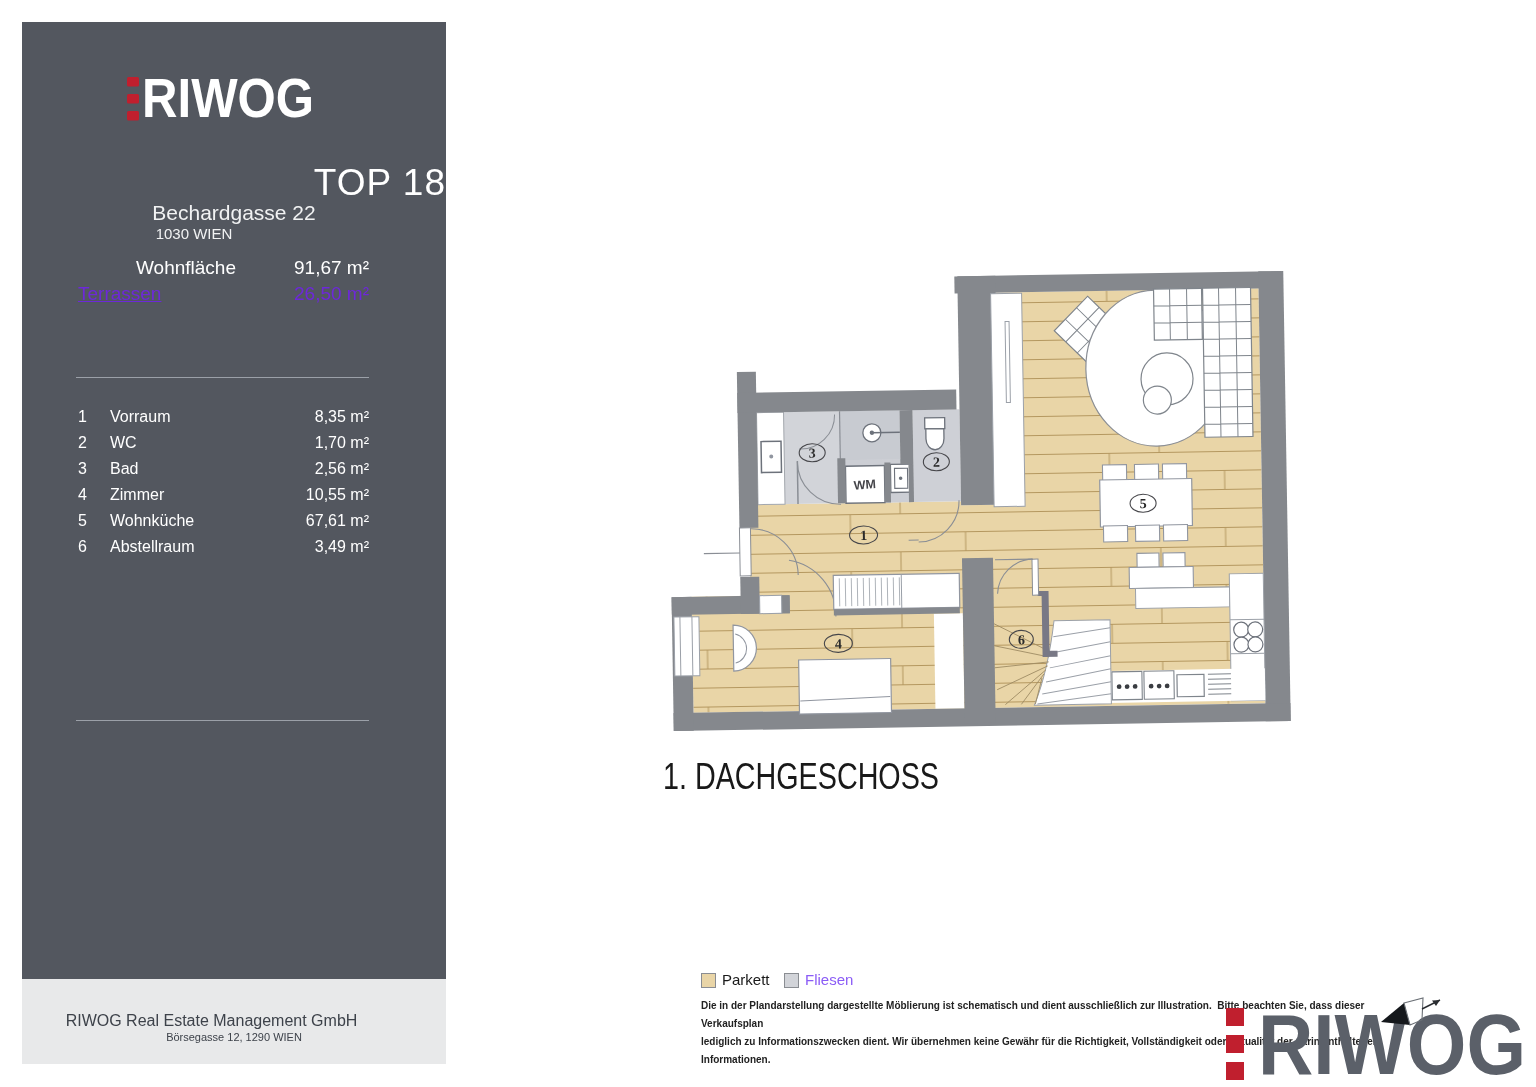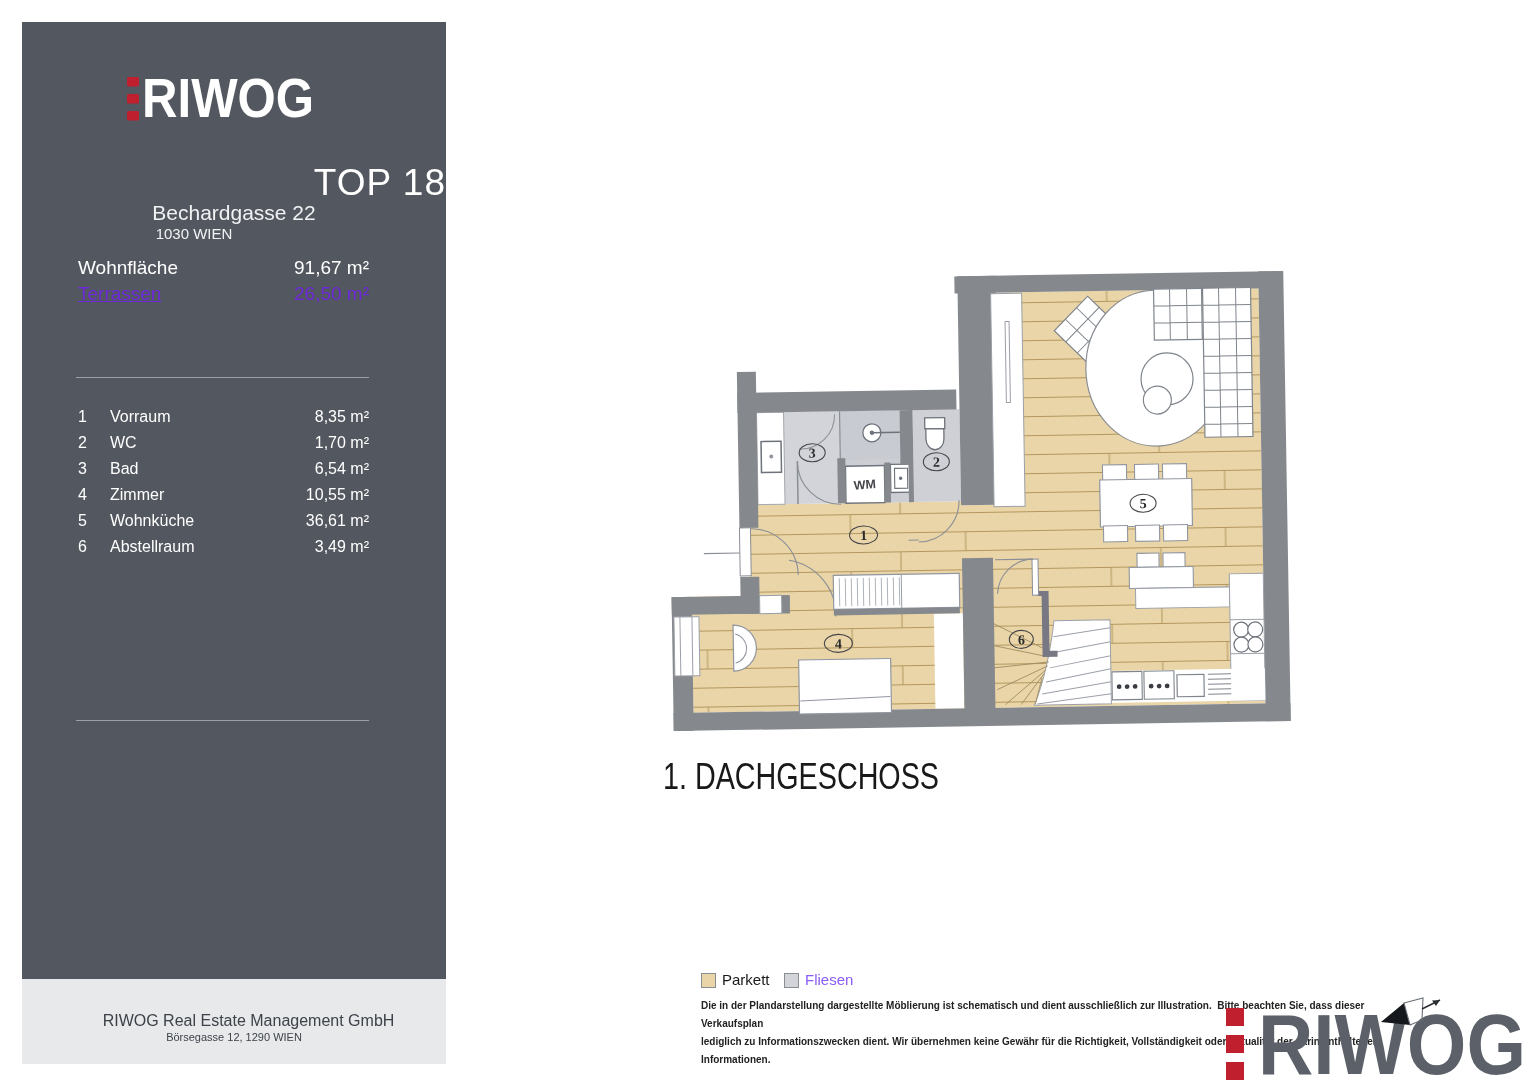--- a/index.html
+++ b/index.html
@@ -21,38 +21,38 @@
   <text x="16" y="41" font-family="Liberation Sans, sans-serif" font-size="56" font-weight="bold" fill="#ffffff" textLength="172" lengthAdjust="spacingAndGlyphs">RIWOG</text>
 </svg>
 </div>
 
 <div class="abs" style="left:22px;top:162px;width:424px;text-align:right;color:#fff;font-size:37px;letter-spacing:1px;">TOP 18</div>
 
 <div class="abs" style="left:22px;top:201px;width:424px;text-align:center;color:#f1f2f3;font-size:21px;">Bechardgasse 22</div>
 
 <div class="abs" style="left:22px;top:225px;width:344px;text-align:center;color:#f1f2f3;font-size:15px;">1030 WIEN</div>
 
-<div class="abs" style="left:78px;top:257px;width:291px;color:#fff;font-size:19px;">Wohnfläche<span style="float:right">91,67 m²</span></div>
+<div class="abs" style="left:78px;top:257px;width:291px;color:#fff;font-size:19px;text-align:center;">Wohnfläche<span style="float:right">91,67 m²</span></div>
 
 <div class="abs" style="left:78px;top:283px;width:291px;color:#6d28d9;font-size:19px;text-decoration:underline;">Terrassen<span style="float:right">26,50 m²</span></div>
 
 <div class="abs" style="left:76px;top:377px;width:293px;height:1px;background:#9ba0a8;"></div>
 
 <div class="abs" style="left:78px;top:404px;width:291px;color:#fff;font-size:16px;line-height:26px;">
   <div><span style="display:inline-block;width:32px;">1</span>Vorraum<span style="float:right">8,35 m²</span></div>
   <div><span style="display:inline-block;width:32px;">2</span>WC<span style="float:right">1,70 m²</span></div>
-  <div><span style="display:inline-block;width:32px;">3</span>Bad<span style="float:right">6,54 m²</span></div>
+  <div><span style="display:inline-block;width:32px;">3</span>Bad<span style="float:right">2,56 m²</span></div>
   <div><span style="display:inline-block;width:32px;">4</span>Zimmer<span style="float:right">10,55 m²</span></div>
-  <div><span style="display:inline-block;width:32px;">5</span>Wohnküche<span style="float:right">36,61 m²</span></div>
+  <div><span style="display:inline-block;width:32px;">5</span>Wohnküche<span style="float:right">67,61 m²</span></div>
   <div><span style="display:inline-block;width:32px;">6</span>Abstellraum<span style="float:right">3,49 m²</span></div>
 </div>
 
 <div class="abs" style="left:76px;top:720px;width:293px;height:1px;background:#9ba0a8;"></div>
 
-<div class="abs" style="left:22px;top:1012px;width:379px;text-align:center;color:#3d424a;font-size:16px;margin-left:37px;">RIWOG Real Estate Management GmbH</div>
+<div class="abs" style="left:22px;top:1012px;width:379px;text-align:center;color:#3d424a;font-size:16px;">RIWOG Real Estate Management GmbH</div>
 
 <div class="abs" style="left:22px;top:1031px;width:424px;text-align:center;color:#3d424a;font-size:11px;">Börsegasse 12, 1290 WIEN</div>
 
 <svg class="abs" style="left:655px;top:750px;" width="320" height="50" viewBox="0 0 320 50">
     <text x="8" y="39" font-family="Liberation Sans, sans-serif" font-size="36" fill="#191919" textLength="276" lengthAdjust="spacingAndGlyphs">1. DACHGESCHOSS</text>
   </svg>
 
 <div class="abs" style="left:701px;top:973px;width:13px;height:13px;background:#e9d5a7;border:1px solid #8a8d92;"></div>
 <div class="abs" style="left:722px;top:971px;color:#191919;font-size:15px;">Parkett</div>
 

